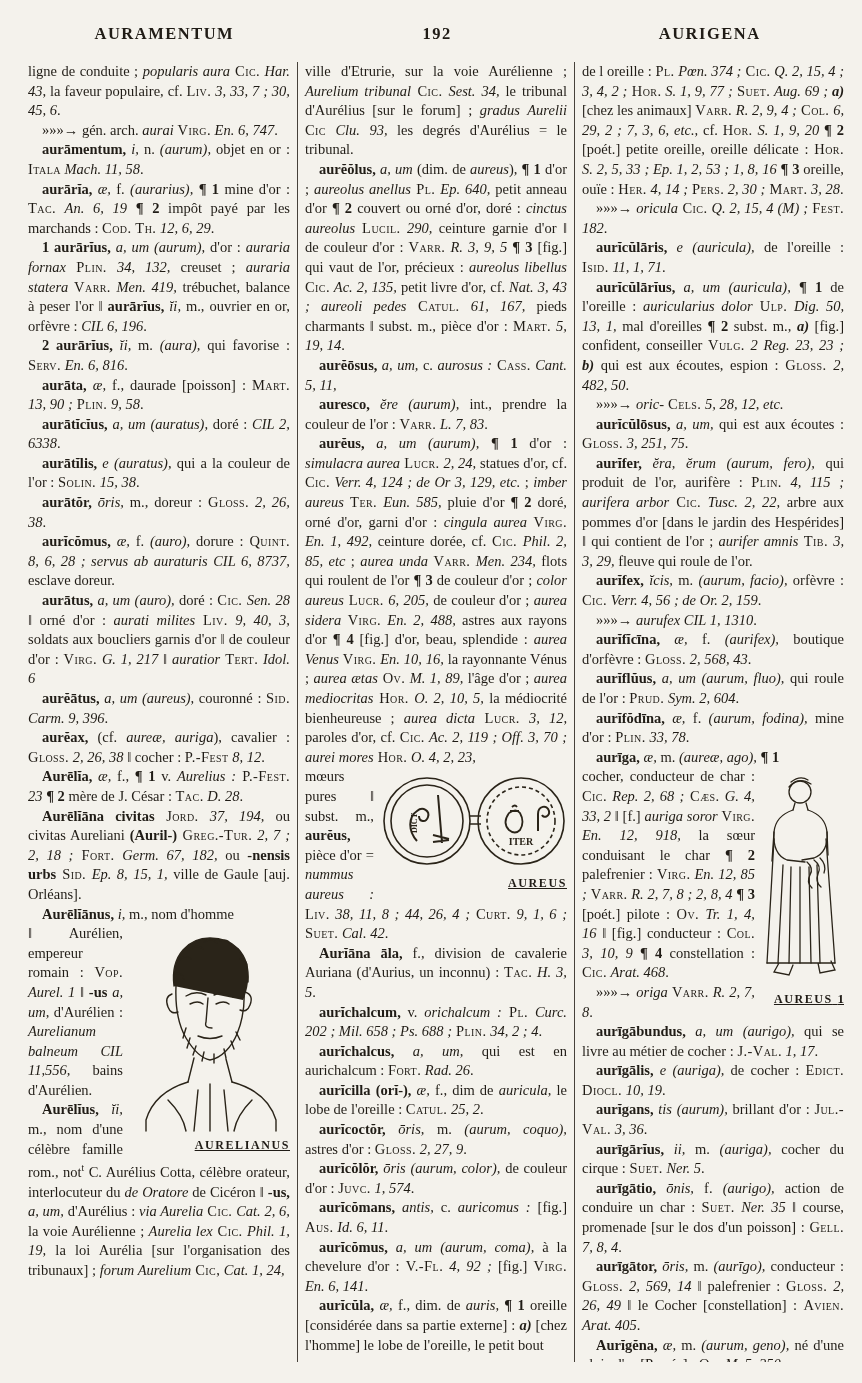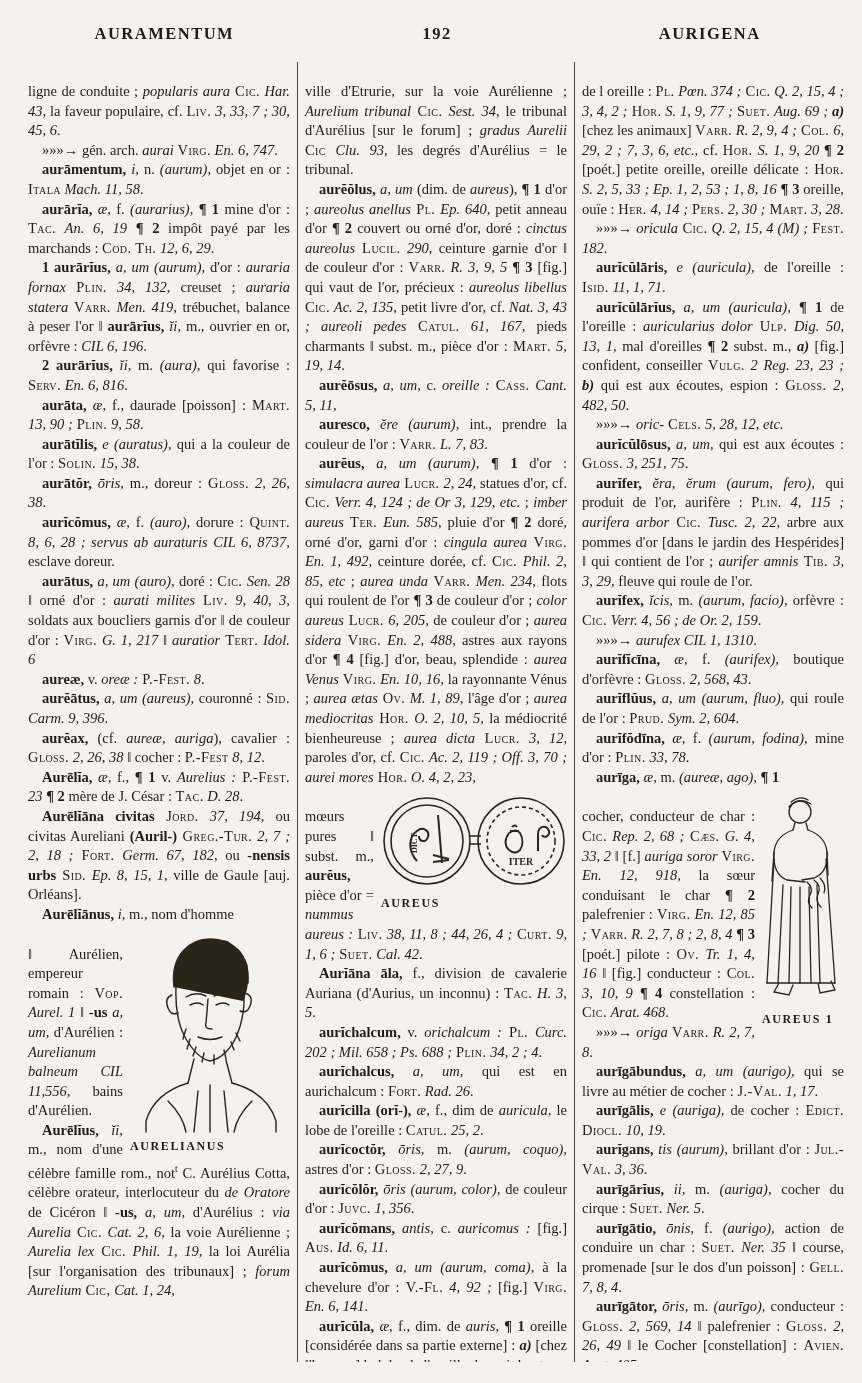--- a/index.html
+++ b/index.html
@@ -30,31 +30,32 @@
     font-size:14.5px;
     line-height:19.6px;
     text-align:justify;
   }
   .rule{
     width:1px;
     background:#46413a;
     margin:0 7px;
   }
   .para{margin:0;text-indent:14px;}
-  .para.cont{text-indent:0;margin-top:20px;}
+  .para.cont{text-indent:0;}
   .s-n{font-style:normal;}
   .s-b{font-weight:bold;}
   .s-i{font-style:italic;}
   .s-bi{font-weight:bold;font-style:italic;}
   .s-sc{font-variant:small-caps;letter-spacing:.03em;}
   .s-sup{vertical-align:super;font-size:.65em;}
   .fig{
     float:right;
     margin:4px 0 3px 7px;
-    text-align:left;
+    text-align:right;
+    text-decoration:underline;
   }
   .fig svg{display:block;margin:0 auto;}
   .figcap{
     margin-top:3px;
     font-weight:bold;
     font-size:12px;
     letter-spacing:1.6px;
     text-indent:0;
   }
   .figcap .capnum{font-size:13px;letter-spacing:0;}
@@ -72,25 +73,25 @@
 
   <div class="cols">
     <div class="col">
         <p class="para cont"><span class="s-n">ligne de conduite ; </span><span class="s-i">popularis aura</span><span class="s-sc"> Cic.</span><span class="s-i"> Har. 43</span><span class="s-n">, la faveur populaire, cf. </span><span class="s-sc">Liv.</span><span class="s-i"> 3, 33, 7 ; 30, 45, 6</span><span class="s-n">.</span></p>
         <p class="para"><span class="s-n">»»»→ </span><span class="s-n">gén. arch. </span><span class="s-i">aurai</span><span class="s-sc"> Virg.</span><span class="s-i"> En. 6, 747</span><span class="s-n">.</span></p>
         <p class="para"><span class="s-b">aurāmentum,</span><span class="s-i"> i,</span><span class="s-n"> n. </span><span class="s-i">(aurum),</span><span class="s-n"> objet en or : </span><span class="s-sc">Itala</span><span class="s-i"> Mach. 11, 58</span><span class="s-n">.</span></p>
         <p class="para"><span class="s-b">aurārĭa,</span><span class="s-i"> æ,</span><span class="s-n"> f. </span><span class="s-i">(aurarius),</span><span class="s-b"> ¶ 1</span><span class="s-n"> mine d'or : </span><span class="s-sc">Tac.</span><span class="s-i"> An. 6, 19</span><span class="s-b"> ¶ 2</span><span class="s-n"> impôt payé par les marchands : </span><span class="s-sc">Cod. Th.</span><span class="s-i"> 12, 6, 29</span><span class="s-n">.</span></p>
         <p class="para"><span class="s-b">1 aurārĭus,</span><span class="s-i"> a, um (aurum),</span><span class="s-n"> d'or : </span><span class="s-i">auraria fornax</span><span class="s-sc"> Plin.</span><span class="s-i"> 34, 132,</span><span class="s-n"> creuset ; </span><span class="s-i">auraria statera</span><span class="s-sc"> Varr.</span><span class="s-i"> Men. 419,</span><span class="s-n"> trébuchet, balance à peser l'or ‖ </span><span class="s-b">aurārĭus,</span><span class="s-i"> ĭi,</span><span class="s-n"> m., ouvrier en or, orfèvre : </span><span class="s-i">CIL 6, 196</span><span class="s-n">.</span></p>
         <p class="para"><span class="s-b">2 aurārĭus,</span><span class="s-i"> ĭi,</span><span class="s-n"> m. </span><span class="s-i">(aura),</span><span class="s-n"> qui favorise : </span><span class="s-sc">Serv.</span><span class="s-i"> En. 6, 816</span><span class="s-n">.</span></p>
         <p class="para"><span class="s-b">aurāta,</span><span class="s-i"> æ,</span><span class="s-n"> f., daurade [poisson] : </span><span class="s-sc">Mart.</span><span class="s-i"> 13, 90 ;</span><span class="s-sc"> Plin.</span><span class="s-i"> 9, 58</span><span class="s-n">.</span></p>
+        <p class="para"><span class="s-b">aurātĭcĭus,</span><span class="s-i"> a, um (auratus),</span><span class="s-n"> doré : </span><span class="s-i">CIL 2, 6338</span><span class="s-n">.</span></p>
         <p class="para"><span class="s-b">aurātĭlis,</span><span class="s-i"> e (auratus)</span><span class="s-n">, qui a la couleur de l'or : </span><span class="s-sc">Solin.</span><span class="s-i"> 15, 38</span><span class="s-n">.</span></p>
         <p class="para"><span class="s-b">aurātŏr,</span><span class="s-i"> ōris,</span><span class="s-n"> m., doreur : </span><span class="s-sc">Gloss.</span><span class="s-i"> 2, 26, 38</span><span class="s-n">.</span></p>
         <p class="para"><span class="s-b">aurĭcŏmus,</span><span class="s-i"> æ,</span><span class="s-n"> f. </span><span class="s-i">(auro),</span><span class="s-n"> dorure : </span><span class="s-sc">Quint.</span><span class="s-i"> 8, 6, 28 ;</span><span class="s-i"> servus ab auraturis CIL 6, 8737,</span><span class="s-n"> esclave doreur.</span></p>
         <p class="para"><span class="s-b">aurātus,</span><span class="s-i"> a, um (auro),</span><span class="s-n"> doré : </span><span class="s-sc">Cic.</span><span class="s-i"> Sen. 28</span><span class="s-n"> ‖ orné d'or : </span><span class="s-i">aurati milites</span><span class="s-sc"> Liv.</span><span class="s-i"> 9, 40, 3,</span><span class="s-n"> soldats aux boucliers garnis d'or ‖ de couleur d'or : </span><span class="s-sc">Virg.</span><span class="s-i"> G. 1, 217</span><span class="s-n"> ‖ </span><span class="s-i">auratior</span><span class="s-sc"> Tert.</span><span class="s-i"> Idol. 6</span></p>
-        <p class="para"><span class="s-b">aureæ,</span><span class="s-n"> v. </span><span class="s-i">oreæ :</span><span class="s-sc"> P.-Fest.</span><span class="s-i"> 8</span><span class="s-n">.</span></p>
         <p class="para"><span class="s-b">aurĕātus,</span><span class="s-i"> a, um (aureus),</span><span class="s-n"> couronné : </span><span class="s-sc">Sid.</span><span class="s-i"> Carm. 9, 396</span><span class="s-n">.</span></p>
         <p class="para"><span class="s-b">aurĕax,</span><span class="s-n"> (cf. </span><span class="s-i">aureæ, auriga</span><span class="s-n">), cavalier : </span><span class="s-sc">Gloss.</span><span class="s-i"> 2, 26, 38</span><span class="s-n"> ‖ cocher : </span><span class="s-sc">P.-Fest</span><span class="s-i"> 8, 12</span><span class="s-n">.</span></p>
         <p class="para"><span class="s-b">Aurēlĭa,</span><span class="s-i"> æ,</span><span class="s-n"> f., </span><span class="s-b">¶ 1</span><span class="s-n"> v. </span><span class="s-i">Aurelius :</span><span class="s-sc"> P.-Fest.</span><span class="s-i"> 23</span><span class="s-b"> ¶ 2</span><span class="s-n"> mère de J. César : </span><span class="s-sc">Tac.</span><span class="s-i"> D. 28</span><span class="s-n">.</span></p>
         <p class="para"><span class="s-b">Aurēlĭāna civitas</span><span class="s-sc"> Jord.</span><span class="s-i"> 37, 194,</span><span class="s-n"> ou civitas Aureliani </span><span class="s-b">(Auril-)</span><span class="s-sc"> Greg.-Tur.</span><span class="s-i"> 2, 7 ; 2, 18 ;</span><span class="s-sc"> Fort.</span><span class="s-i"> Germ. 67, 182,</span><span class="s-n"> ou </span><span class="s-b">-nensis urbs</span><span class="s-sc"> Sid.</span><span class="s-i"> Ep. 8, 15, 1,</span><span class="s-n"> ville de Gaule [auj. Orléans].</span></p>
         <p class="para"><span class="s-b">Aurēlĭānus,</span><span class="s-i"> i,</span><span class="s-n"> m., nom d'homme</span></p>
         <figure class="fig" id="fig-aurelianus" style="width:160px">
       <svg viewBox="0 0 160 205" width="160" height="205">
         <g stroke="#2a2419" fill="none" stroke-width="1.4" stroke-linecap="round">
           <path d="M44 58 C40 26 60 10 80 10 C102 10 120 24 118 54 C117 62 115 68 113 72" fill="#2a2419" stroke="none"></path>
           <path d="M44 58 C40 26 60 10 80 10 C102 10 120 24 118 54"></path>
@@ -110,21 +111,21 @@
       </svg>
       <figcaption class="figcap">AURELIANUS</figcaption>
     </figure>
         <p class="para cont"><span class="s-n">‖ Aurélien, empereur romain : </span><span class="s-sc">Vop.</span><span class="s-i"> Aurel. 1</span><span class="s-n"> ‖ </span><span class="s-b">-us</span><span class="s-i"> a, um,</span><span class="s-n"> d'Aurélien : </span><span class="s-i">Aurelianum balneum CIL 11,556,</span><span class="s-n"> bains d'Aurélien.</span></p>
         <p class="para"><span class="s-b">Aurēlĭus,</span><span class="s-i"> ĭi,</span><span class="s-n"> m., nom d'une célèbre famille rom., not</span><span class="s-sup">t</span><span class="s-n"> C. Aurélius Cotta, célèbre orateur, interlocuteur du </span><span class="s-i">de Oratore</span><span class="s-n"> de Cicéron ‖ </span><span class="s-b">-us,</span><span class="s-i"> a, um,</span><span class="s-n"> d'Aurélius : </span><span class="s-i">via Aurelia</span><span class="s-sc"> Cic.</span><span class="s-i"> Cat. 2, 6,</span><span class="s-n"> la voie Aurélienne ; </span><span class="s-i">Aurelia lex</span><span class="s-sc"> Cic.</span><span class="s-i"> Phil. 1, 19,</span><span class="s-n"> la loi Aurélia [sur l'organisation des tribunaux] ; </span><span class="s-i">forum Aurelium</span><span class="s-sc"> Cic,</span><span class="s-i"> Cat. 1, 24,</span></p>
       </div>
     <div class="rule"></div>
     <div class="col">
         <p class="para cont"><span class="s-n">ville d'Etrurie, sur la voie Aurélienne ; </span><span class="s-i">Aurelium tribunal</span><span class="s-sc"> Cic.</span><span class="s-i"> Sest. 34,</span><span class="s-n"> le tribunal d'Aurélius [sur le forum] ; </span><span class="s-i">gradus Aurelii</span><span class="s-sc"> Cic</span><span class="s-i"> Clu. 93,</span><span class="s-n"> les degrés d'Aurélius = le tribunal.</span></p>
         <p class="para"><span class="s-b">aurĕŏlus,</span><span class="s-i"> a, um</span><span class="s-n"> (dim. de </span><span class="s-i">aureus</span><span class="s-n">), </span><span class="s-b">¶ 1</span><span class="s-n"> d'or ; </span><span class="s-i">aureolus anellus</span><span class="s-sc"> Pl.</span><span class="s-i"> Ep. 640,</span><span class="s-n"> petit anneau d'or </span><span class="s-b">¶ 2</span><span class="s-n"> couvert ou orné d'or, doré : </span><span class="s-i">cinctus aureolus</span><span class="s-sc"> Lucil.</span><span class="s-i"> 290,</span><span class="s-n"> ceinture garnie d'or ‖ de couleur d'or : </span><span class="s-sc">Varr.</span><span class="s-i"> R. 3, 9, 5</span><span class="s-b"> ¶ 3</span><span class="s-n"> [fig.] qui vaut de l'or, précieux : </span><span class="s-i">aureolus libellus</span><span class="s-sc"> Cic.</span><span class="s-i"> Ac. 2, 135,</span><span class="s-n"> petit livre d'or, cf. </span><span class="s-i">Nat. 3, 43 ;</span><span class="s-i"> aureoli pedes</span><span class="s-sc"> Catul.</span><span class="s-i"> 61, 167,</span><span class="s-n"> pieds charmants ‖ subst. m., pièce d'or : </span><span class="s-sc">Mart.</span><span class="s-i"> 5, 19, 14</span><span class="s-n">.</span></p>
-        <p class="para"><span class="s-b">aurĕōsus,</span><span class="s-i"> a, um,</span><span class="s-n"> c. </span><span class="s-i">oreille :</span><span class="s-sc"> Cass.</span><span class="s-i"> Cant. 5, 11,</span></p>
+        <p class="para"><span class="s-b">aurĕōsus,</span><span class="s-i"> a, um,</span><span class="s-n"> c. </span><span class="s-i">aurosus :</span><span class="s-sc"> Cass.</span><span class="s-i"> Cant. 5, 11,</span></p>
         <p class="para"><span class="s-b">auresco,</span><span class="s-i"> ĕre (aurum),</span><span class="s-n"> int., prendre la couleur de l'or : </span><span class="s-sc">Varr.</span><span class="s-i"> L. 7, 83</span><span class="s-n">.</span></p>
         <p class="para"><span class="s-b">aurĕus,</span><span class="s-i"> a, um (aurum),</span><span class="s-b"> ¶ 1</span><span class="s-n"> d'or : </span><span class="s-i">simulacra aurea</span><span class="s-sc"> Lucr.</span><span class="s-i"> 2, 24,</span><span class="s-n"> statues d'or, cf. </span><span class="s-sc">Cic.</span><span class="s-i"> Verr. 4, 124 ; de Or 3, 129, etc.</span><span class="s-n"> ; </span><span class="s-i">imber aureus</span><span class="s-sc"> Ter.</span><span class="s-i"> Eun. 585,</span><span class="s-n"> pluie d'or </span><span class="s-b">¶ 2</span><span class="s-n"> doré, orné d'or, garni d'or : </span><span class="s-i">cingula aurea</span><span class="s-sc"> Virg.</span><span class="s-i"> En. 1, 492,</span><span class="s-n"> ceinture dorée, cf. </span><span class="s-sc">Cic.</span><span class="s-i"> Phil. 2, 85, etc</span><span class="s-n"> ; </span><span class="s-i">aurea unda</span><span class="s-sc"> Varr.</span><span class="s-i"> Men. 234,</span><span class="s-n"> flots qui roulent de l'or </span><span class="s-b">¶ 3</span><span class="s-n"> de couleur d'or ; </span><span class="s-i">color aureus</span><span class="s-sc"> Lucr.</span><span class="s-i"> 6, 205,</span><span class="s-n"> de couleur d'or ; </span><span class="s-i">aurea sidera</span><span class="s-sc"> Virg.</span><span class="s-i"> En. 2, 488,</span><span class="s-n"> astres aux rayons d'or </span><span class="s-b">¶ 4</span><span class="s-n"> [fig.] d'or, beau, splendide : </span><span class="s-i">aurea Venus</span><span class="s-sc"> Virg.</span><span class="s-i"> En. 10, 16,</span><span class="s-n"> la rayonnante Vénus ; </span><span class="s-i">aurea ætas</span><span class="s-sc"> Ov.</span><span class="s-i"> M. 1, 89,</span><span class="s-n"> l'âge d'or ; </span><span class="s-i">aurea mediocritas</span><span class="s-sc"> Hor.</span><span class="s-i"> O. 2, 10, 5,</span><span class="s-n"> la médiocrité bienheureuse ; </span><span class="s-i">aurea dicta</span><span class="s-sc"> Lucr.</span><span class="s-i"> 3, 12,</span><span class="s-n"> paroles d'or, cf. </span><span class="s-sc">Cic.</span><span class="s-i"> Ac. 2, 119 ; Off. 3, 70 ;</span><span class="s-i"> aurei mores</span><span class="s-sc"> Hor.</span><span class="s-i"> O. 4, 2, 23,</span></p>
         <figure class="fig" id="fig-aureus" style="width:186px">
       <svg viewBox="0 0 186 100" width="186" height="100">
         <g stroke="#2a2419" fill="none" stroke-width="1.6">
           <path d="M88 45 L100 45 M88 53 L100 53"></path>
           <circle cx="46" cy="50" r="43"></circle>
           <circle cx="46" cy="50" r="36"></circle>
           <path d="M36 70 C27 60 27 46 36 40 C42 35 49 40 47 46 C45 52 38 51 38 45" stroke-width="2"></path>
           <path d="M57 24 L61 72 M52 64 l16 4 M52 71 l16 -2" stroke-width="2"></path>
@@ -137,21 +138,21 @@
         </g>
       </svg>
       <figcaption class="figcap">AUREUS</figcaption>
     </figure>
         <p class="para cont"><span class="s-n">mœurs pures ‖ subst. m., </span><span class="s-b">aurĕus,</span><span class="s-n"> pièce d'or = </span><span class="s-i">nummus aureus :</span><span class="s-sc"> Liv.</span><span class="s-i"> 38, 11, 8 ; 44, 26, 4 ;</span><span class="s-sc"> Curt.</span><span class="s-i"> 9, 1, 6 ;</span><span class="s-sc"> Suet.</span><span class="s-i"> Cal. 42</span><span class="s-n">.</span></p>
         <p class="para"><span class="s-b">Aurĭāna āla,</span><span class="s-n"> f., division de cavalerie Auriana (d'Aurius, un inconnu) : </span><span class="s-sc">Tac.</span><span class="s-i"> H. 3, 5</span><span class="s-n">.</span></p>
         <p class="para"><span class="s-b">aurĭchalcum,</span><span class="s-n"> v. </span><span class="s-i">orichalcum :</span><span class="s-sc"> Pl.</span><span class="s-i"> Curc. 202 ; Mil. 658 ; Ps. 688 ;</span><span class="s-sc"> Plin.</span><span class="s-i"> 34, 2 ; 4</span><span class="s-n">.</span></p>
         <p class="para"><span class="s-b">aurĭchalcus,</span><span class="s-i"> a, um,</span><span class="s-n"> qui est en aurichalcum : </span><span class="s-sc">Fort.</span><span class="s-i"> Rad. 26</span><span class="s-n">.</span></p>
         <p class="para"><span class="s-b">aurĭcilla (orĭ-),</span><span class="s-i"> æ,</span><span class="s-n"> f., dim de </span><span class="s-i">auricula,</span><span class="s-n"> le lobe de l'oreille : </span><span class="s-sc">Catul.</span><span class="s-i"> 25, 2</span><span class="s-n">.</span></p>
         <p class="para"><span class="s-b">aurĭcoctŏr,</span><span class="s-i"> ōris,</span><span class="s-n"> m. </span><span class="s-i">(aurum, coquo),</span><span class="s-n"> astres d'or : </span><span class="s-sc">Gloss.</span><span class="s-i"> 2, 27, 9</span><span class="s-n">.</span></p>
-        <p class="para"><span class="s-b">aurĭcŏlŏr,</span><span class="s-i"> ōris (aurum, color),</span><span class="s-n"> de couleur d'or : </span><span class="s-sc">Juvc.</span><span class="s-i"> 1, 356</span><span class="s-n">.</span></p>
+        <p class="para"><span class="s-b">aurĭcŏlŏr,</span><span class="s-i"> ōris (aurum, color),</span><span class="s-n"> de couleur d'or : </span><span class="s-sc">Juvc.</span><span class="s-i"> 1, 574</span><span class="s-n">.</span></p>
         <p class="para"><span class="s-b">aurĭcŏmans,</span><span class="s-i"> antis,</span><span class="s-n"> c. </span><span class="s-i">auricomus :</span><span class="s-n"> [fig.] </span><span class="s-sc">Aus.</span><span class="s-i"> Id. 6, 11</span><span class="s-n">.</span></p>
         <p class="para"><span class="s-b">aurĭcŏmus,</span><span class="s-i"> a, um (aurum, coma),</span><span class="s-n"> à la chevelure d'or : </span><span class="s-sc">V.-Fl.</span><span class="s-i"> 4, 92 ;</span><span class="s-n"> [fig.] </span><span class="s-sc">Virg.</span><span class="s-i"> En. 6, 141</span><span class="s-n">.</span></p>
         <p class="para"><span class="s-b">aurĭcŭla,</span><span class="s-i"> æ,</span><span class="s-n"> f., dim. de </span><span class="s-i">auris,</span><span class="s-b"> ¶ 1</span><span class="s-n"> oreille [considérée dans sa partie externe] : </span><span class="s-bi">a)</span><span class="s-n"> [chez l'homme] le lobe de l'oreille, le petit bout</span></p>
       </div>
     <div class="rule"></div>
     <div class="col">
         <p class="para cont"><span class="s-n">de l oreille : </span><span class="s-sc">Pl.</span><span class="s-i"> Pœn. 374 ;</span><span class="s-sc"> Cic.</span><span class="s-i"> Q. 2, 15, 4 ; 3, 4, 2 ;</span><span class="s-sc"> Hor.</span><span class="s-i"> S. 1, 9, 77 ;</span><span class="s-sc"> Suet.</span><span class="s-i"> Aug. 69 ;</span><span class="s-bi"> a)</span><span class="s-n"> [chez les animaux] </span><span class="s-sc">Varr.</span><span class="s-i"> R. 2, 9, 4 ;</span><span class="s-sc"> Col.</span><span class="s-i"> 6, 29, 2 ; 7, 3, 6, etc.,</span><span class="s-n"> cf. </span><span class="s-sc">Hor.</span><span class="s-i"> S. 1, 9, 20</span><span class="s-b"> ¶ 2</span><span class="s-n"> [poét.] petite oreille, oreille délicate : </span><span class="s-sc">Hor.</span><span class="s-i"> S. 2, 5, 33 ; Ep. 1, 2, 53 ; 1, 8, 16</span><span class="s-b"> ¶ 3</span><span class="s-n"> oreille, ouïe : </span><span class="s-sc">Her.</span><span class="s-i"> 4, 14 ;</span><span class="s-sc"> Pers.</span><span class="s-i"> 2, 30 ;</span><span class="s-sc"> Mart.</span><span class="s-i"> 3, 28</span><span class="s-n">.</span></p>
         <p class="para"><span class="s-n">»»»→ </span><span class="s-i">oricula</span><span class="s-sc"> Cic.</span><span class="s-i"> Q. 2, 15, 4 (M) ;</span><span class="s-sc"> Fest.</span><span class="s-i"> 182</span><span class="s-n">.</span></p>
         <p class="para"><span class="s-b">aurĭcŭlāris,</span><span class="s-i"> e (auricula),</span><span class="s-n"> de l'oreille : </span><span class="s-sc">Isid.</span><span class="s-i"> 11, 1, 71</span><span class="s-n">.</span></p>
         <p class="para"><span class="s-b">aurĭcŭlārĭus,</span><span class="s-i"> a, um (auricula),</span><span class="s-b"> ¶ 1</span><span class="s-n"> de l'oreille : </span><span class="s-i">auricularius dolor</span><span class="s-sc"> Ulp.</span><span class="s-i"> Dig. 50, 13, 1,</span><span class="s-n"> mal d'oreilles </span><span class="s-b">¶ 2</span><span class="s-n"> subst. m., </span><span class="s-bi">a)</span><span class="s-n"> [fig.] confident, conseiller </span><span class="s-sc">Vulg.</span><span class="s-i"> 2 Reg. 23, 23 ;</span><span class="s-bi"> b)</span><span class="s-n"> qui est aux écoutes, espion : </span><span class="s-sc">Gloss.</span><span class="s-i"> 2, 482, 50</span><span class="s-n">.</span></p>

